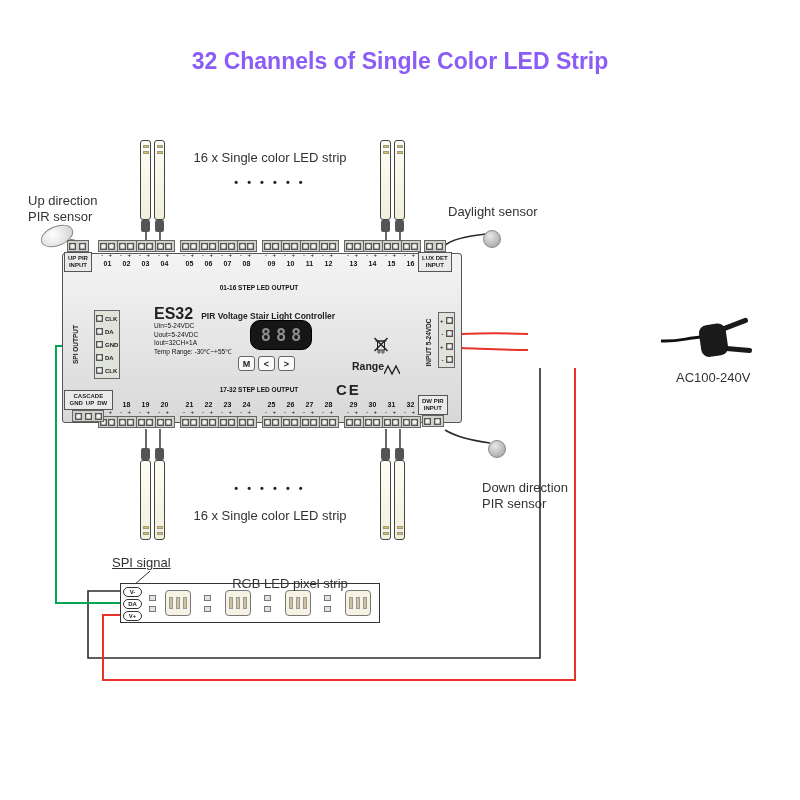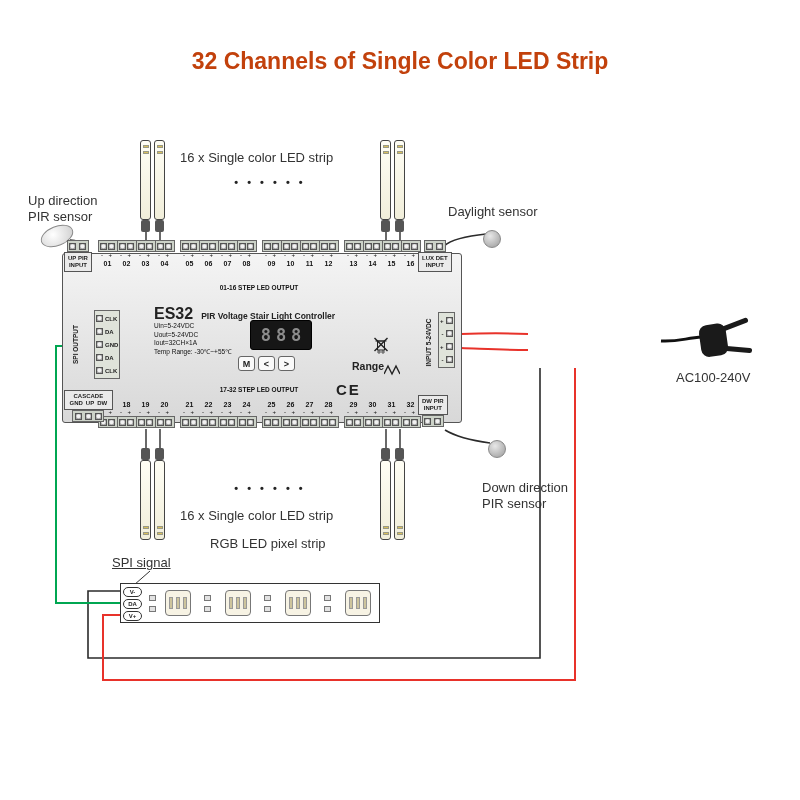--- a/index.html
+++ b/index.html
@@ -1,34 +1,34 @@
 <!DOCTYPE html>
 <html><head>
 <meta charset="utf-8">
 <style>
   *{margin:0;padding:0;box-sizing:border-box;}
   html,body{background:#fff;}
   body{font-family:"Liberation Sans",sans-serif;color:#222;}
   .canvas{position:relative;width:800px;height:800px;background:#fff;overflow:hidden;}
   .wires{position:absolute;left:0;top:0;z-index:1;}
-  .title{position:absolute;width:100%;text-align:center;font-size:23px;font-weight:bold;color:#c2410c;z-index:5;}
+  .title{position:absolute;width:100%;text-align:center;font-size:23px;font-weight:bold;color:#8b5cf6;z-index:5;}
   .lbl{position:absolute;font-size:13px;color:#333;z-index:5;line-height:16px;}
-  .lbl.center{}
+  .lbl.center{text-align:center;}
   .dots{position:absolute;font-size:11px;font-weight:bold;letter-spacing:3px;color:#222;text-align:center;z-index:5;}
 
   
   .controller{position:absolute;left:62px;top:253px;width:400px;height:170px;
     background:linear-gradient(#f4f4f4,#d8d8d8);border:1.5px solid #555;border-radius:3px;z-index:2;}
   .out-label{position:absolute;width:322px;left:98px;text-align:center;font-size:6.5px;font-weight:bold;color:#111;z-index:4;}
   .model-row{position:absolute;left:154px;top:305px;display:flex;align-items:baseline;gap:8px;z-index:4;}
   .model{font-size:16px;font-weight:bold;}
   .cname{font-size:8.5px;font-weight:bold;}
   .specs{position:absolute;left:154px;top:322px;font-size:6.5px;line-height:8.5px;color:#111;z-index:4;}
   .seg{position:absolute;left:250px;top:320px;width:62px;height:30px;background:#161616;border:1px solid #000;
-    border-radius:3px;display:flex;align-items:center;justify-content:center;z-index:4;}
+    border-radius:10px;display:flex;align-items:center;justify-content:center;z-index:4;}
   .seg span{font-family:"DejaVu Sans Mono",monospace;font-size:17px;font-weight:bold;color:#8d8d8d;letter-spacing:5px;text-indent:5px;}
   .btns{position:absolute;left:238px;top:356px;display:flex;gap:3px;z-index:4;}
   .btn{display:inline-flex;width:17px;height:15px;border:1px solid #666;border-radius:3px;background:#fafafa;
     font-size:9px;font-weight:bold;align-items:center;justify-content:center;}
   .ce{position:absolute;left:336px;top:344px;font-size:15px;font-weight:bold;letter-spacing:2px;z-index:4;margin-top:37px;}
   .rohs{position:absolute;left:352px;top:360px;font-size:10.5px;font-weight:bold;z-index:4;}
   .icon{position:absolute;z-index:4;}
 
   
   .trow{position:absolute;left:98px;display:flex;z-index:3;}
@@ -174,21 +174,21 @@
   <div class="lbl" style="left:28px;top:193px;">
     <div>Up direction</div>
     <div>PIR sensor</div>
   </div>
   <div class="lbl" style="left:448px;top:204px;">Daylight sensor</div>
   <div class="lbl" style="left:482px;top:480px;">
     <div>Down direction</div>
     <div>PIR sensor</div>
   </div>
   <div class="lbl" style="left:112px;top:555px;text-decoration:underline;">SPI signal</div>
-  <div class="lbl center" style="left:210px;top:536px;width:160px;">RGB LED pixel strip</div>
+  <div class="lbl center" style="left:210px;top:576px;width:160px;">RGB LED pixel strip</div>
   <div class="lbl" style="left:676px;top:370px;">AC100-240V</div>
 
   <div class="sensor-dome" style="left:40px;top:226px;"></div>
   <div class="sensor-ball" style="left:483px;top:230px;"></div>
   <div class="sensor-ball" style="left:488px;top:440px;"></div>
 
   <div class="controller"></div>
   <div class="out-label" style="top:284px;">01-16 STEP LED OUTPUT</div>
   <div class="out-label" style="top:386px;">17-32 STEP LED OUTPUT</div>
   <div class="model-row">

